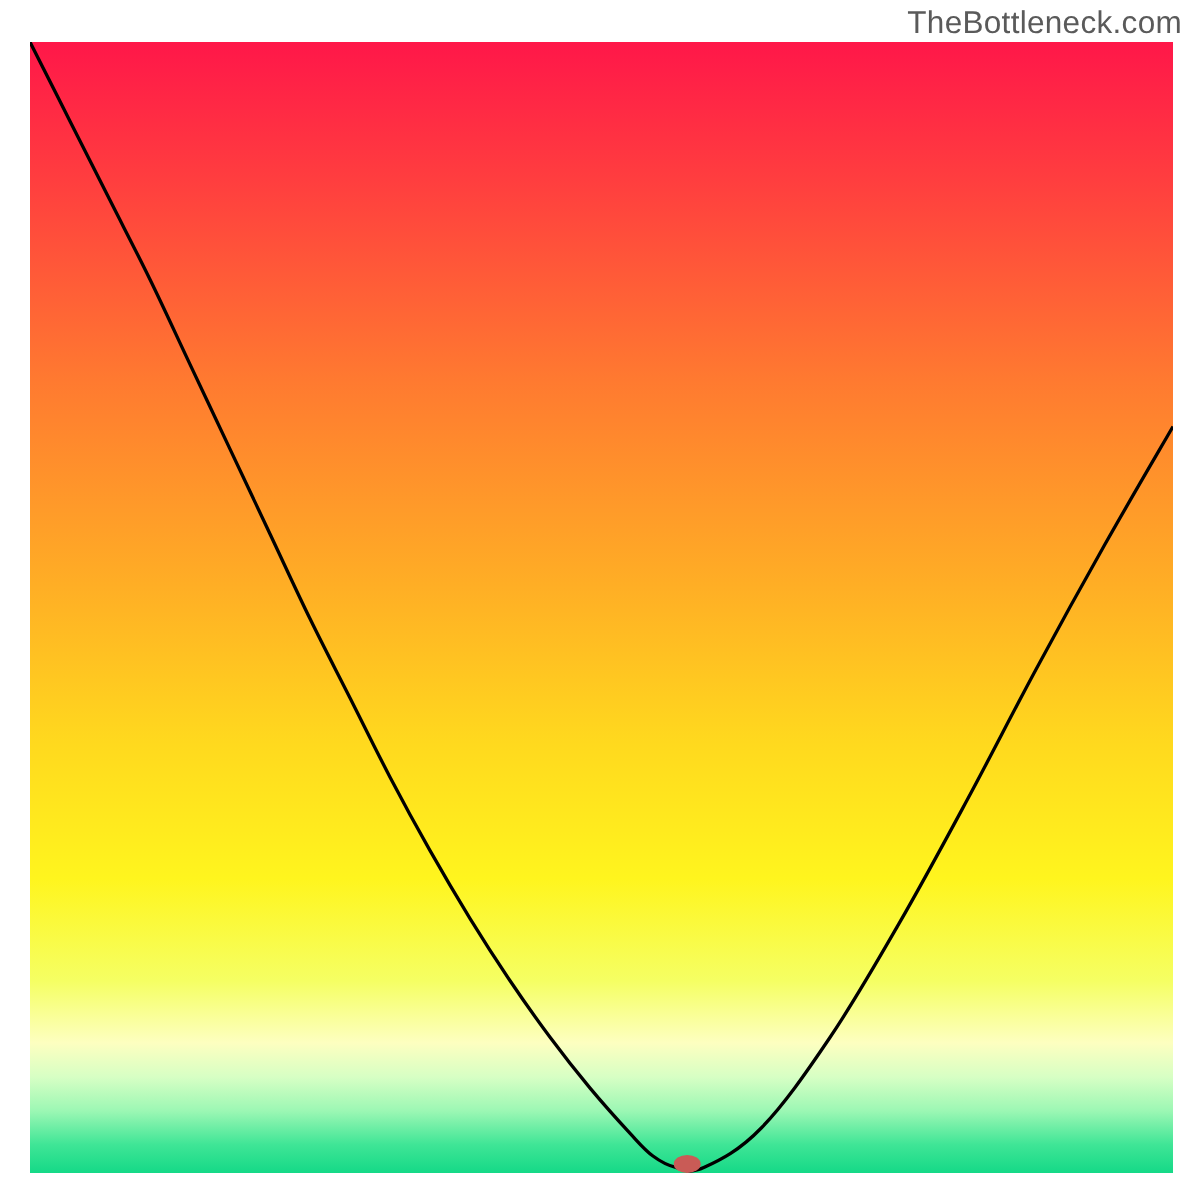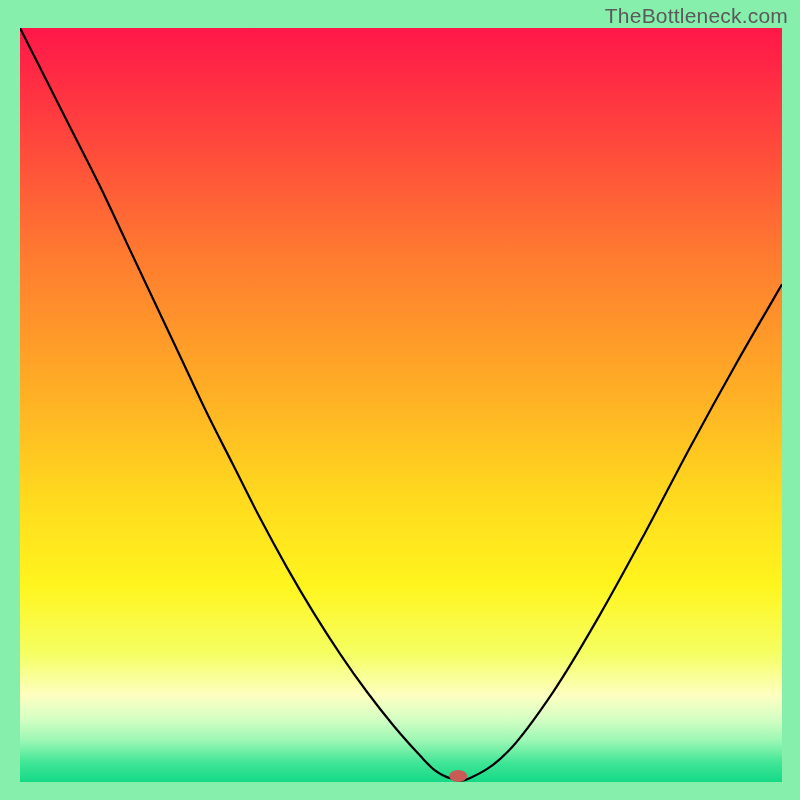--- a/index.html
+++ b/index.html
@@ -8,21 +8,21 @@
     width: 800px;
     height: 800px;
     overflow: hidden;
     font-family: Arial, Helvetica, sans-serif;
     background: #000;
   }
   .frame {
     position: relative;
     width: 800px;
     height: 800px;
-    background: #86efac;
+    background: #ffffff;
   }
   .watermark {
     position: absolute;
     top: 4px;
     right: 12px;
     color: #5a5a5a;
     font-size: 21px;
     font-weight: 500;
     letter-spacing: 0.2px;
     z-index: 10;

